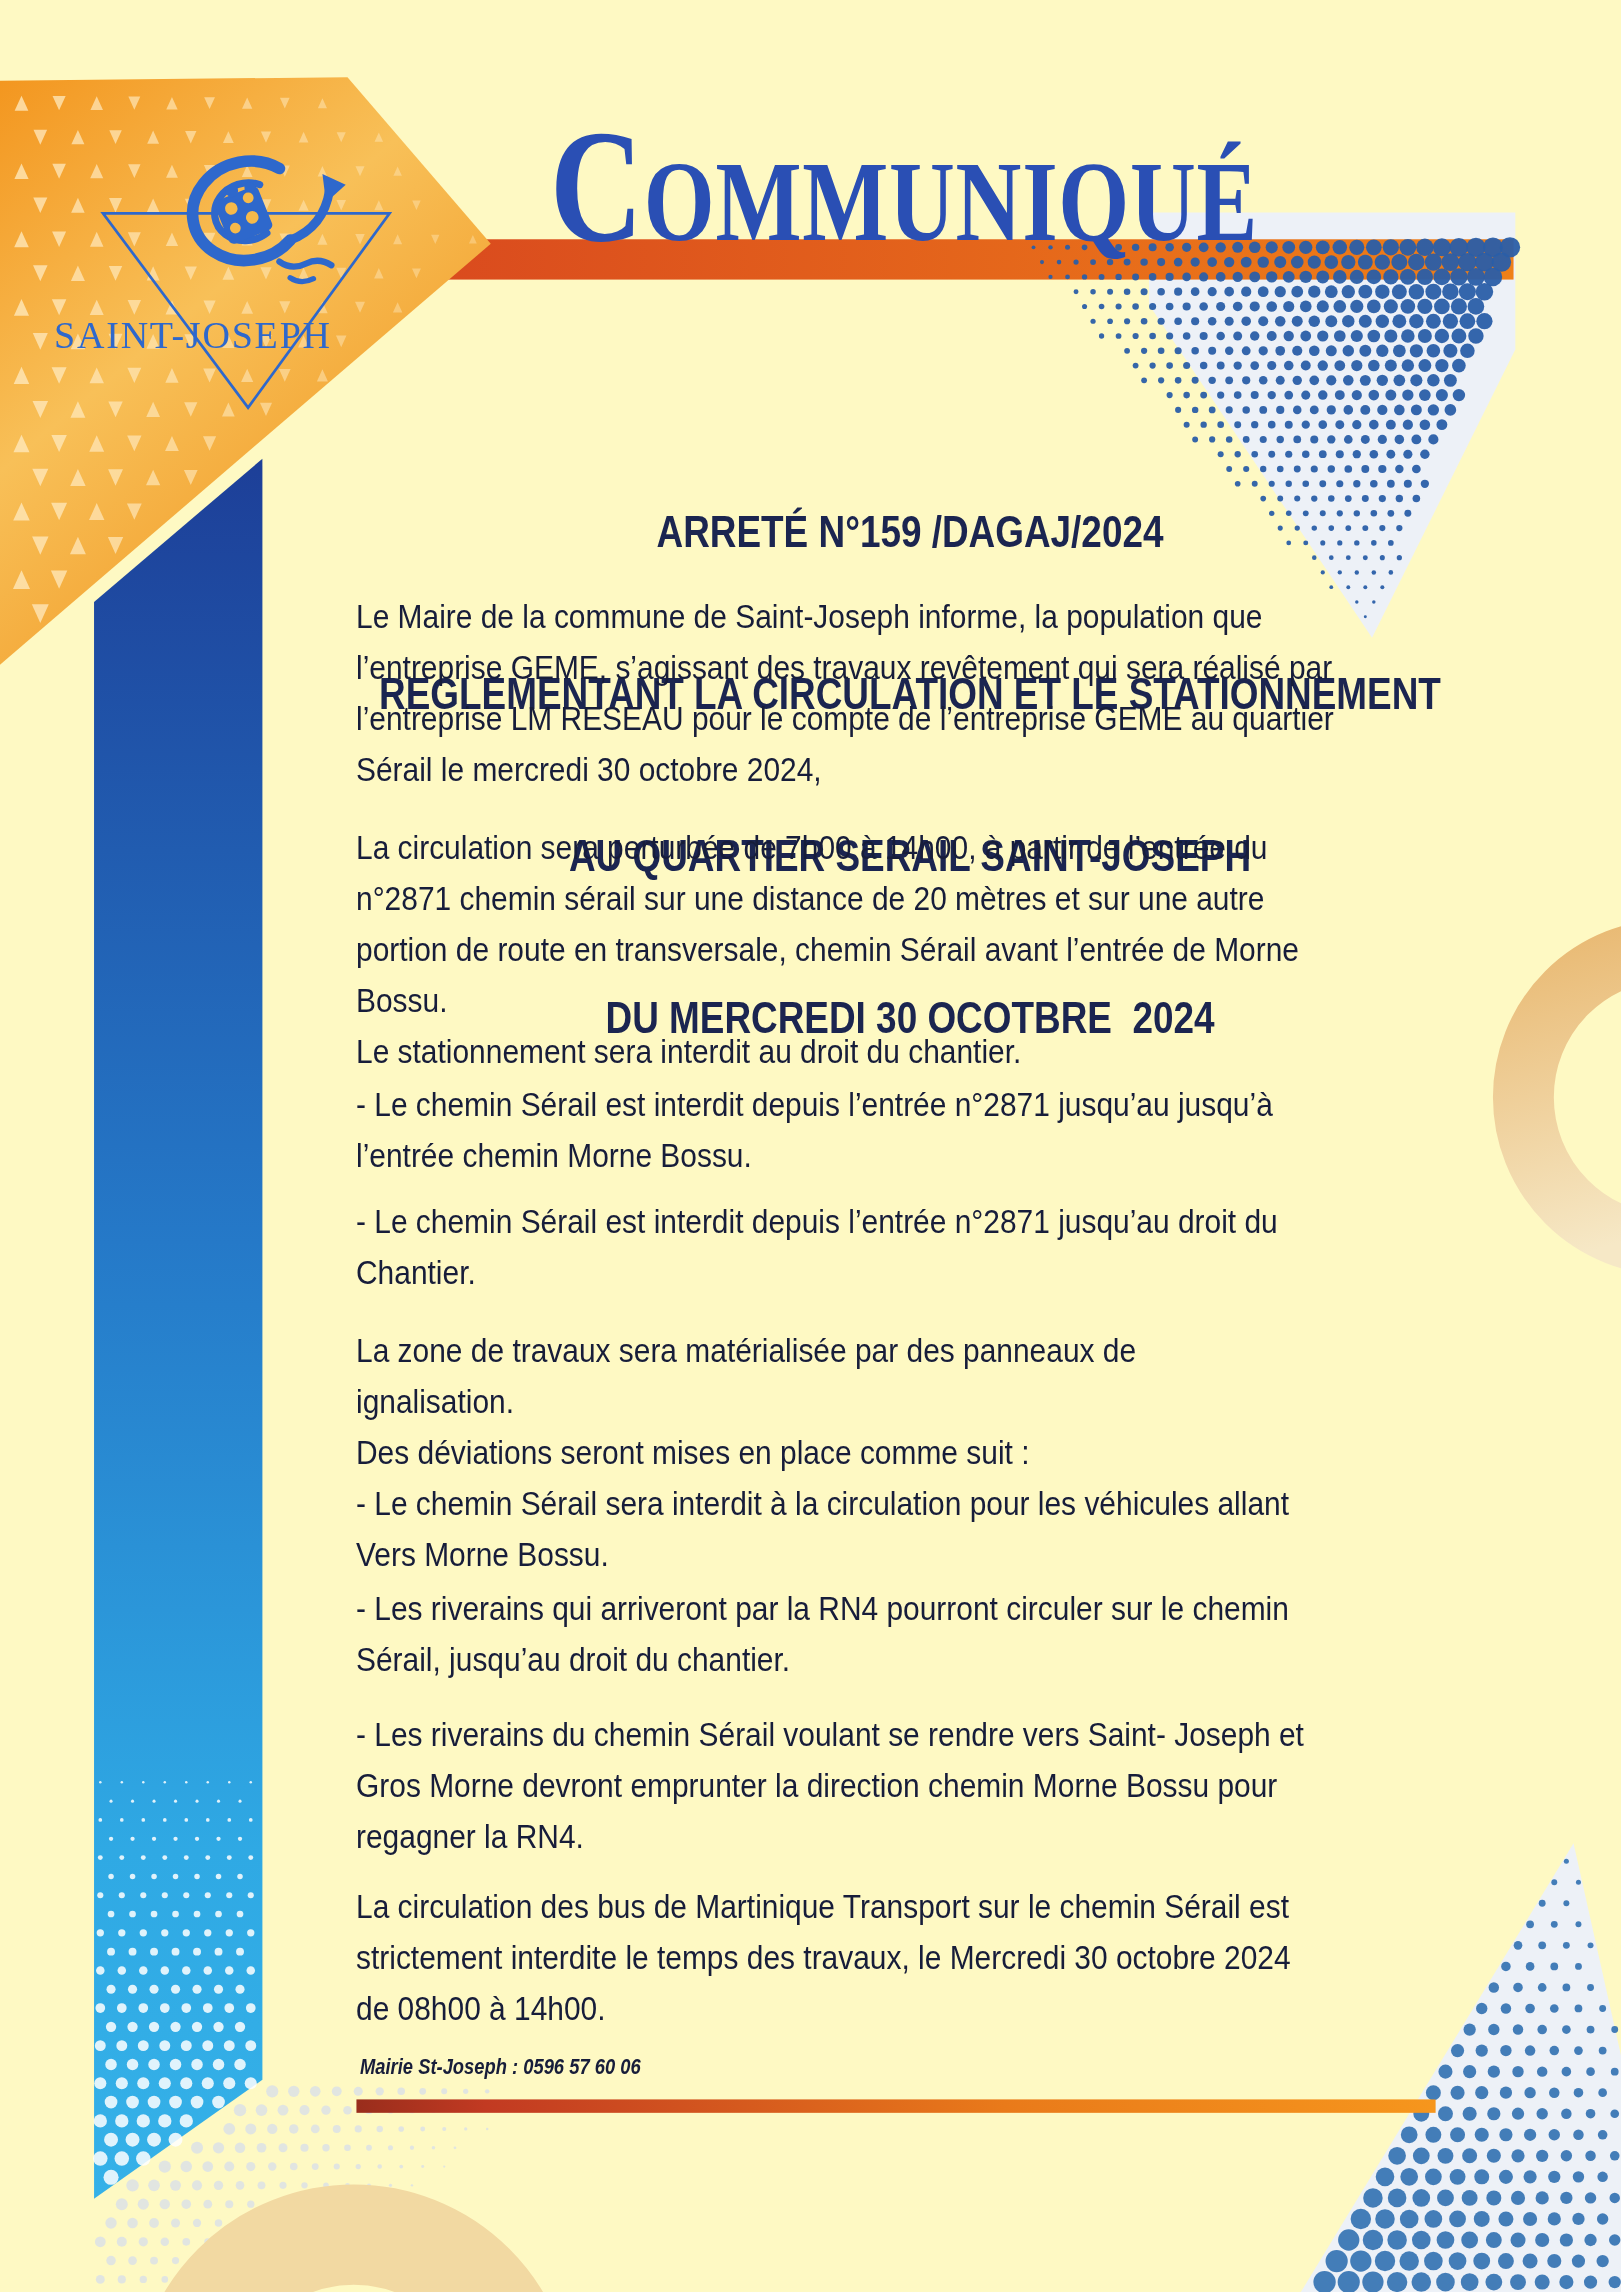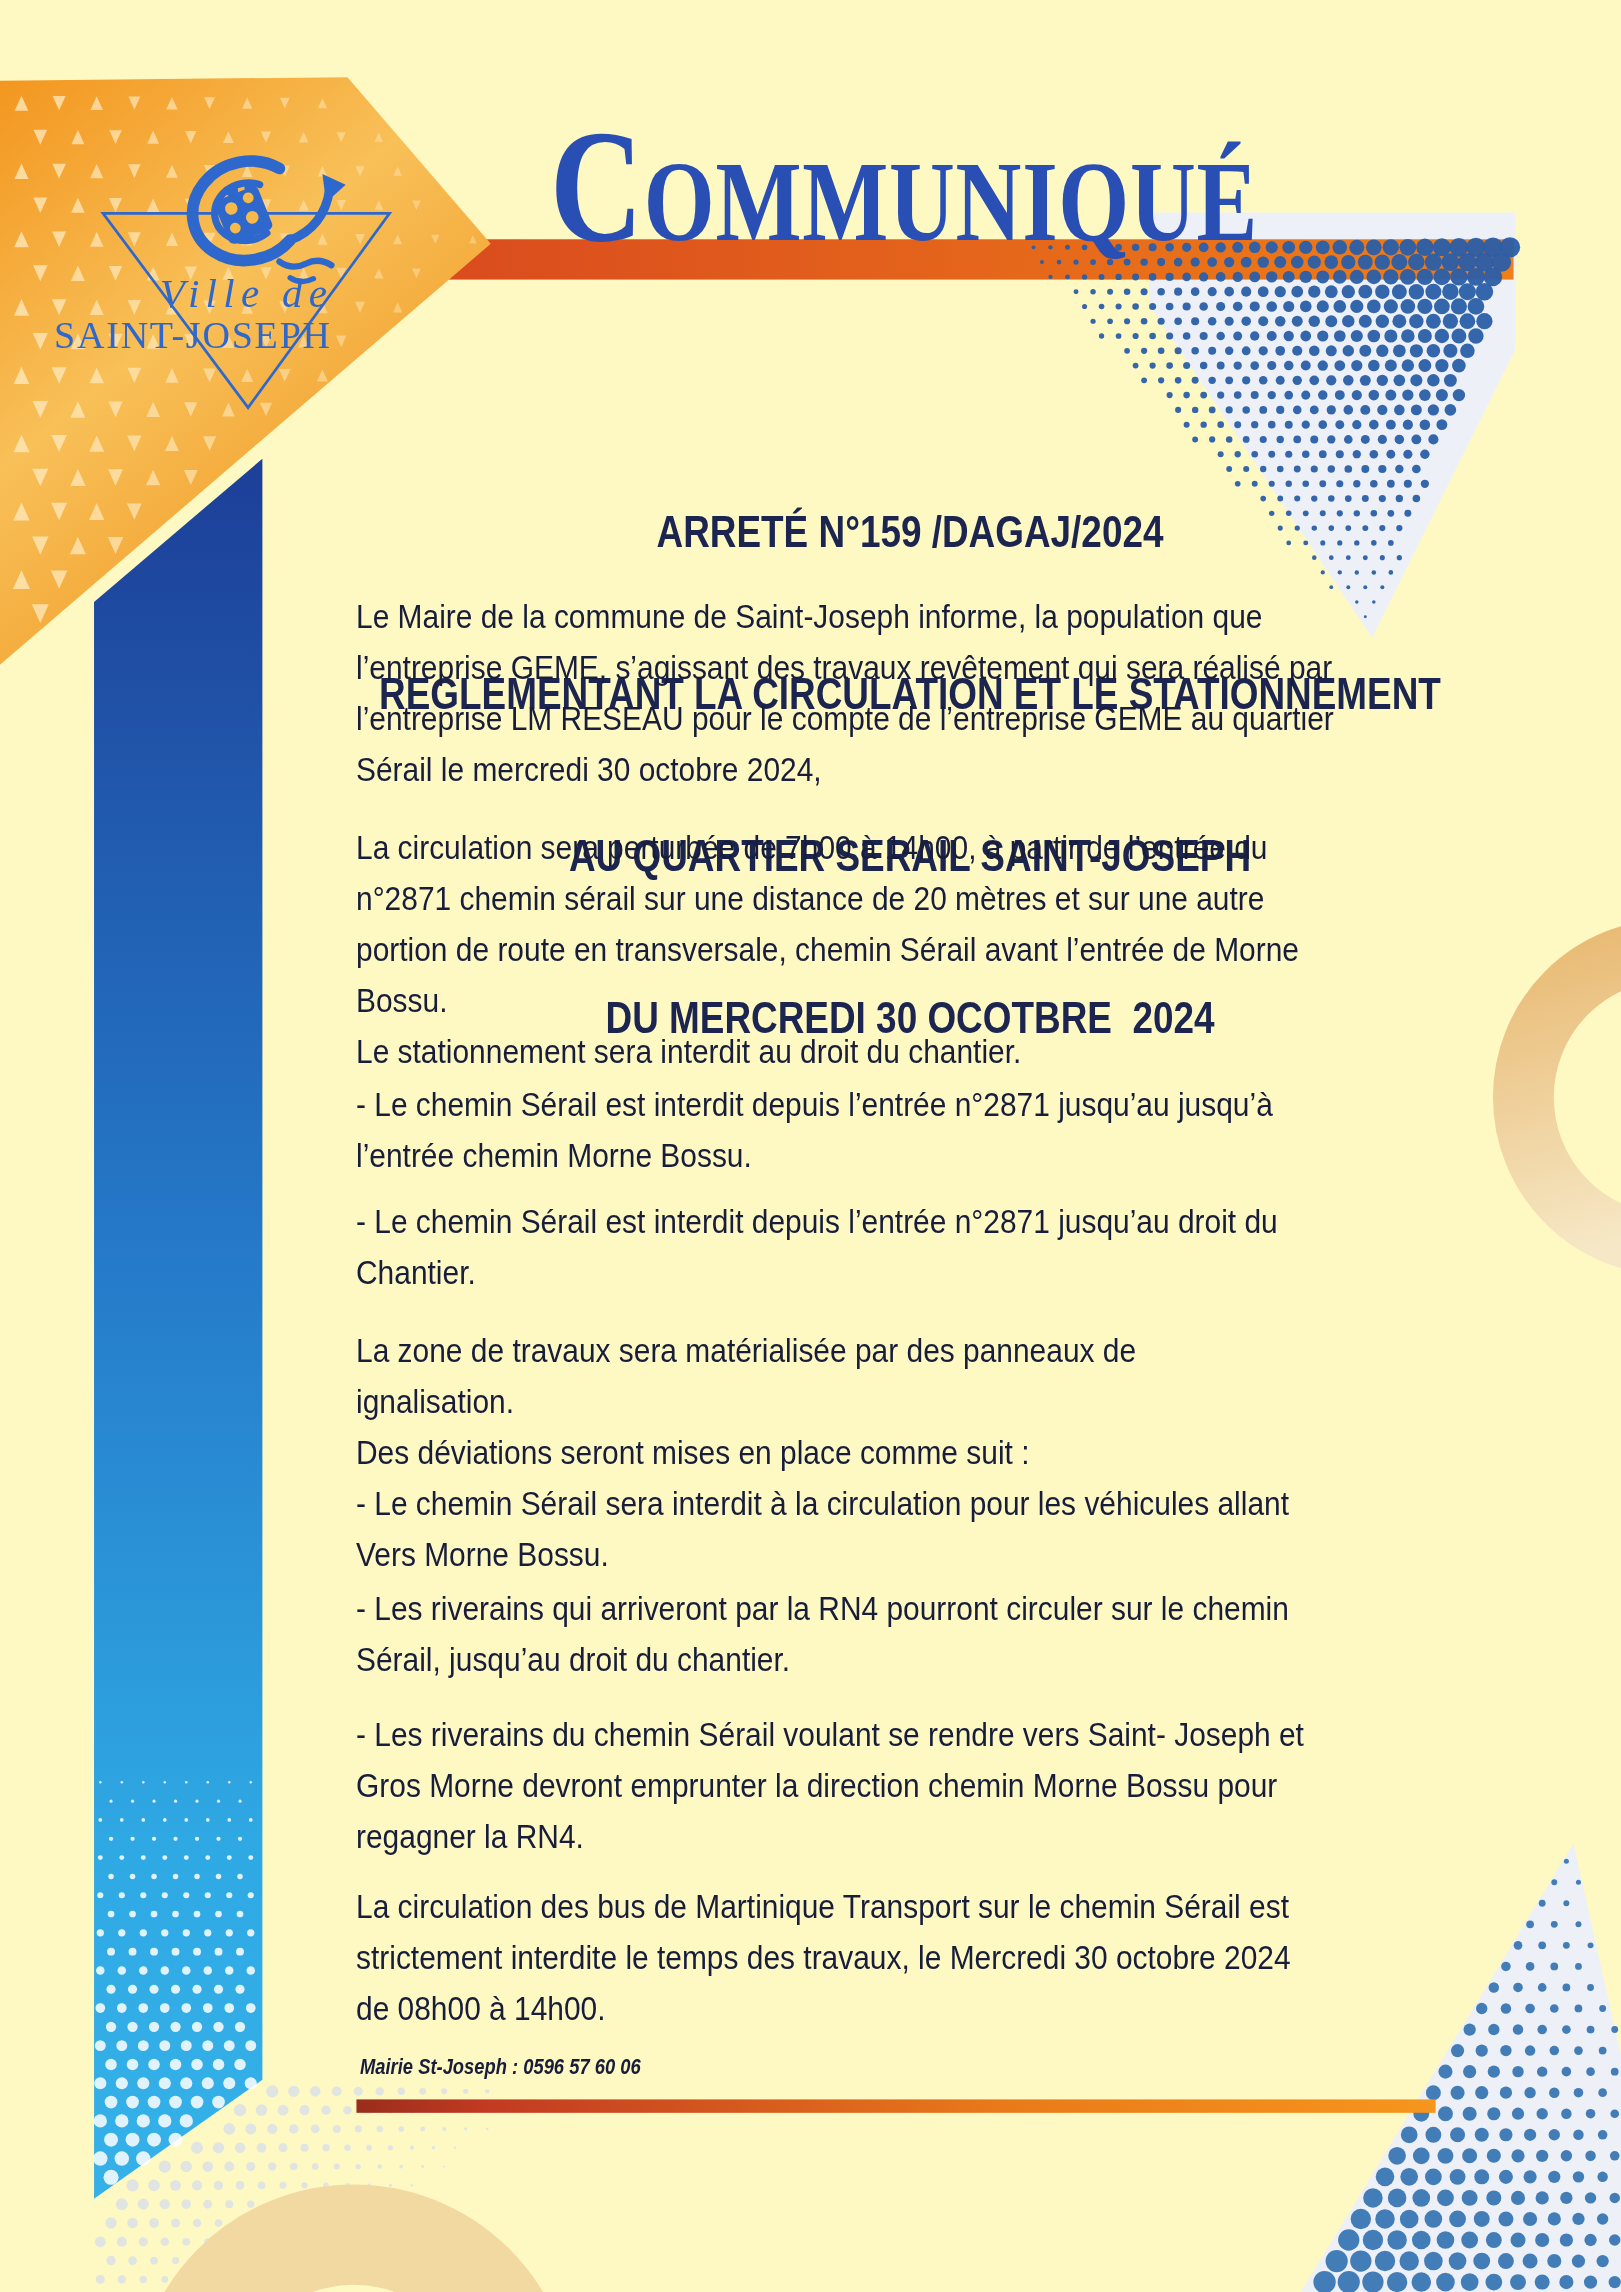--- a/index.html
+++ b/index.html
@@ -1059,21 +1059,20 @@
         <path d="M 52,28 C 78,18 92,-2 96,-28" stroke-width="10"></path>
         <polygon points="88,-46 114,-34 92,-14" fill="#2e68cc" stroke="none"></polygon>
         <path d="M 40,52 q 14,10 30,2 q 14,-7 28,2" stroke-width="7"></path>
         <path d="M 52,70 q 12,8 26,1" stroke-width="6"></path>
       </g>
     </g>
   </svg>
 
   <div class="txt title">COMMUNIQUÉ</div>
 
-  <div class="txt logo-script">Ville de</div>
   <div class="txt logo-city">SAINT-JOSEPH</div>
 
   <div class="txt heading">
     <div>ARRETÉ N°159 /DAGAJ/2024</div>
     <div>REGLEMENTANT LA CIRCULATION ET LE STATIONNEMENT</div>
     <div>AU QUARTIER SERAIL SAINT-JOSEPH</div>
     <div>DU MERCREDI 30 OCOTBRE  2024</div>
   </div>
 
   <div class="txt para" style="top:591px">Le Maire de la commune de Saint-Joseph informe, la population que

